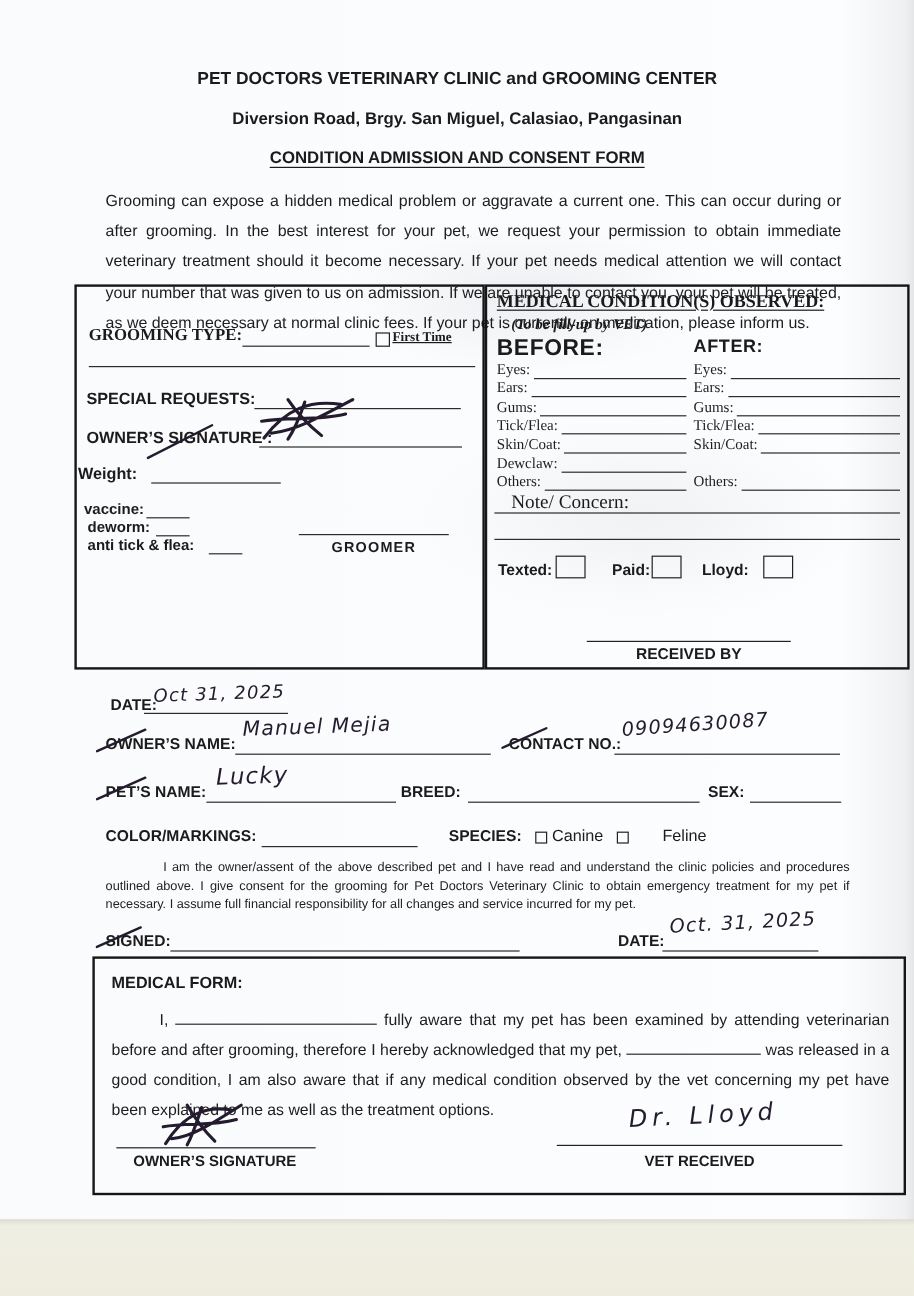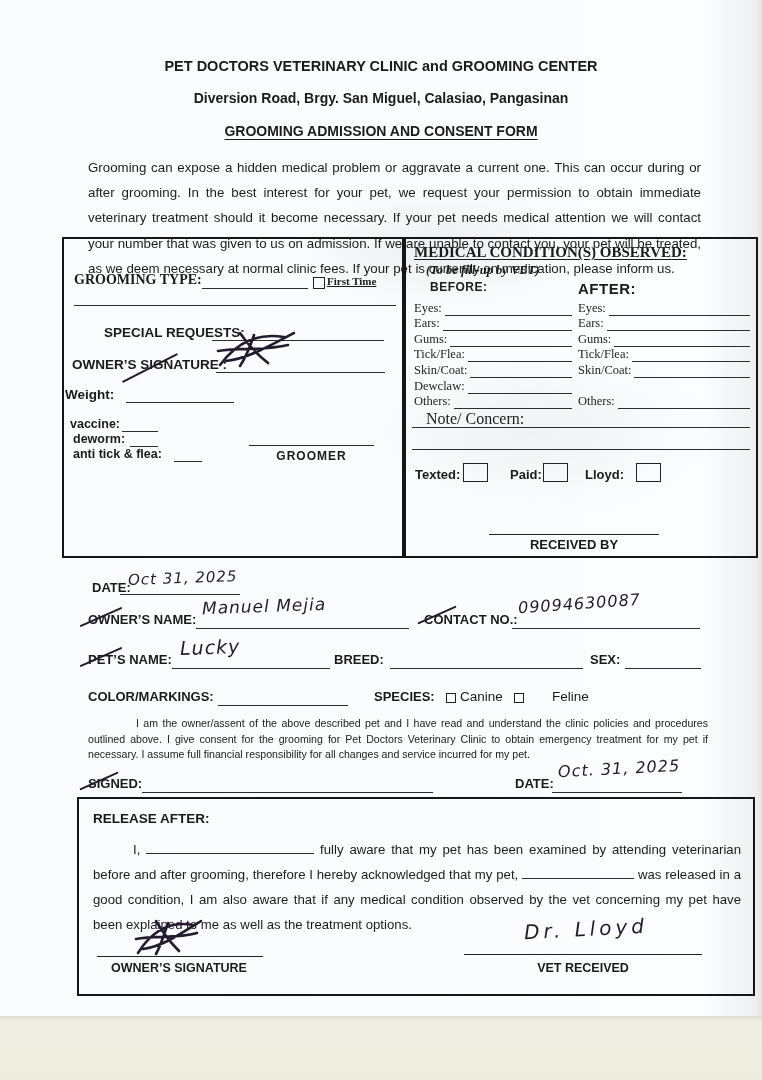--- a/index.html
+++ b/index.html
@@ -31,32 +31,32 @@
   .blank{display:inline-block;border-bottom:1.4px solid #2c2c2c;height:12px;}
   .siglabel{text-align:center;font-weight:bold;font-size:12.5px;}
 </style>
 </head>
 <body>
 
 <div class="stage">
 
   <div class="abs center b" style="top:90px;font-size:14px;">Diversion Road, Brgy. San Miguel, Calasiao, Pangasinan</div>
   <div class="abs center b" style="top:58px;font-size:14.5px;">PET DOCTORS VETERINARY CLINIC and GROOMING CENTER</div>
-  <div class="abs center b ul" style="top:123px;font-size:14px;text-underline-offset:3px;">GROOMING ADMISSION AND CONSENT FORM</div>
+  <div class="abs center b ul" style="top:123px;font-size:14px;text-underline-offset:3px;">CONDITION ADMISSION AND CONSENT FORM</div>
 
   <div class="abs" style="left:88px;top:155px;width:613px;font-size:13.3px;line-height:25.2px;text-align:justify;color:#1d1d1d;">Grooming can expose a hidden medical problem or aggravate a current one. This can occur during or after grooming. In the best interest for your pet, we request your permission to obtain immediate veterinary treatment should it become necessary. If your pet needs medical attention we will contact your number that was given to us on admission. If we are unable to contact you, your pet will be treated, as we deem necessary at normal clinic fees. If your pet is currently on medication, please inform us.</div>
 
   <div class="box" style="left:62px;top:237px;width:338px;height:317px;">
     <div class="abs b ser" style="left:10px;top:33px;font-size:14px;">GROOMING TYPE:</div>
     <div class="abs ln" style="left:138px;top:33px;width:106px;height:16px;"></div>
     <span class="abs chk" style="left:249px;top:38px;width:10px;height:10px;"></span>
     <div class="abs b ser ul" style="left:263px;top:36px;font-size:11px;">First Time</div>
     <div class="abs ln" style="left:10px;top:50px;width:322px;height:16px;"></div>
 
-    <div class="abs b" style="left:8px;top:86px;font-size:13.5px;margin-left:32px;">SPECIAL REQUESTS:</div>
+    <div class="abs b" style="left:8px;top:86px;font-size:13.5px;">SPECIAL REQUESTS:</div>
     <div class="abs ln" style="left:148px;top:86px;width:172px;height:15px;"></div>
 
     <div class="abs b" style="left:8px;top:118px;font-size:13.5px;">OWNER’S SIGNATURE :</div>
     <div class="abs ln" style="left:152px;top:118px;width:169px;height:15px;"></div>
     <svg class="abs" style="left:148px;top:88px;" width="86" height="42" viewBox="0 0 86 42">
       <path d="M8 38 C 26 14, 46 6, 72 10 M14 34 C 34 32, 56 20, 82 6 M28 6 C 36 18, 46 28, 56 36 M6 24 C 28 20, 52 24, 76 18 M42 8 C 38 20, 34 30, 28 39" stroke="#241c2e" stroke-width="2.6" fill="none" stroke-linecap="round"></path>
     </svg>
     <div class="slash" style="left:55px;top:128px;width:62px;transform:rotate(-27deg);"></div>
 
     <div class="abs b" style="left:1px;top:148px;font-size:13.5px;">Weight:</div>
@@ -69,21 +69,21 @@
     <div class="abs b" style="left:9px;top:208px;font-size:12.5px;">anti tick &amp; flea:</div>
     <div class="abs ln" style="left:110px;top:208px;width:28px;height:14px;"></div>
 
     <div class="abs ln" style="left:185px;top:192px;width:125px;height:14px;"></div>
     <div class="abs b" style="left:185px;top:210px;width:125px;text-align:center;font-size:12px;letter-spacing:1px;">GROOMER</div>
   </div>
 
   <div class="box" style="left:404px;top:237px;width:350px;height:317px;">
     <div class="abs b ser ul" style="left:8px;top:5px;font-size:15px;text-underline-offset:2px;">MEDICAL CONDITION(S) OBSERVED:</div>
     <div class="abs b ser" style="left:20px;top:24px;font-size:12.5px;font-style:italic;">(To be fill-up by VET)</div>
-    <div class="abs b" style="left:24px;top:41px;font-size:12px;letter-spacing:.5px;">BEFORE:</div>
+    <div class="abs b" style="left:8px;top:41px;font-size:19px;letter-spacing:.5px;">BEFORE:</div>
     <div class="abs b" style="left:172px;top:41px;font-size:15px;letter-spacing:.5px;">AFTER:</div>
 
     <div class="abs" style="left:8px;top:61px;width:158px;">
       <div class="mrow">
           <span>Eyes:</span>
           <i class="ln"></i>
         </div>
       <div class="mrow">
           <span>Ears:</span>
           <i class="ln"></i>
@@ -187,21 +187,21 @@
   <div class="abs fineprint" style="left:88px;top:716px;width:620px;text-indent:48px;">I am the owner/assent of the above described pet and I have read and understand the clinic policies and procedures outlined above. I give consent for the grooming for Pet Doctors Veterinary Clinic to obtain emergency treatment for my pet if necessary. I assume full financial responsibility for all changes and service incurred for my pet.</div>
 
   <div class="abs b" style="left:88px;top:776px;font-size:13px;">SIGNED:</div>
   <div class="slash" style="left:78px;top:780px;width:42px;transform:rotate(-24deg);"></div>
   <div class="abs ln" style="left:142px;top:774px;width:291px;height:18px;"></div>
   <div class="abs b" style="left:515px;top:776px;font-size:13px;">DATE:</div>
   <div class="abs ln" style="left:552px;top:774px;width:130px;height:18px;"></div>
   <div class="abs hw" style="left:558px;top:759px;font-size:16px;transform:rotate(-3deg);">Oct. 31, 2025</div>
 
   <div class="box" style="left:77px;top:797px;width:674px;height:195px;">
-    <div class="abs b" style="left:14px;top:12px;font-size:13.5px;">RELEASE AFTER:</div>
+    <div class="abs b" style="left:14px;top:12px;font-size:13.5px;">MEDICAL FORM:</div>
     <div class="abs para" style="left:14px;top:38px;width:648px;">
       <span style="padding-left:40px;">I,</span>
       <span class="blank" style="width:168px;"></span>
       <span>fully aware that my pet has been examined by attending veterinarian before and after grooming, therefore I hereby acknowledged that my pet,</span>
       <span class="blank" style="width:112px;"></span>
       <span>was released in a good condition, I am also aware that if any medical condition observed by the vet concerning my pet have been explained to me as well as the treatment options.</span>
     </div>
 
     <svg class="abs" style="left:52px;top:116px;" width="74" height="42" viewBox="0 0 74 42">
       <path d="M7 38 C 22 14, 40 6, 62 10 M12 34 C 30 32, 48 20, 70 6 M25 6 C 32 18, 40 28, 48 36 M5 24 C 24 20, 45 24, 66 18 M37 8 C 33 20, 30 30, 25 39" stroke="#241c2e" stroke-width="2.6" fill="none" stroke-linecap="round"></path>

